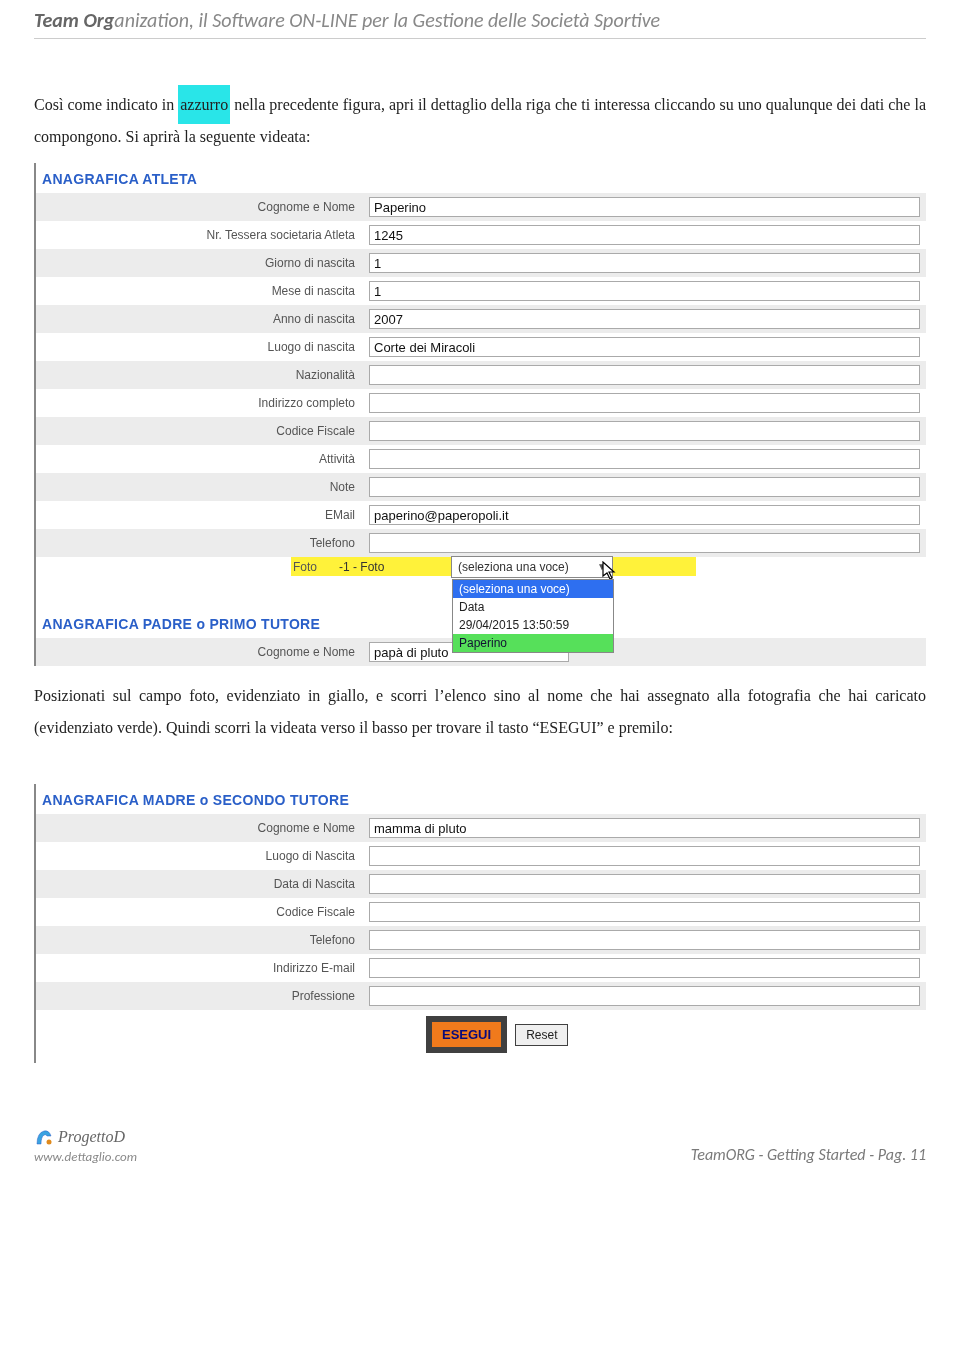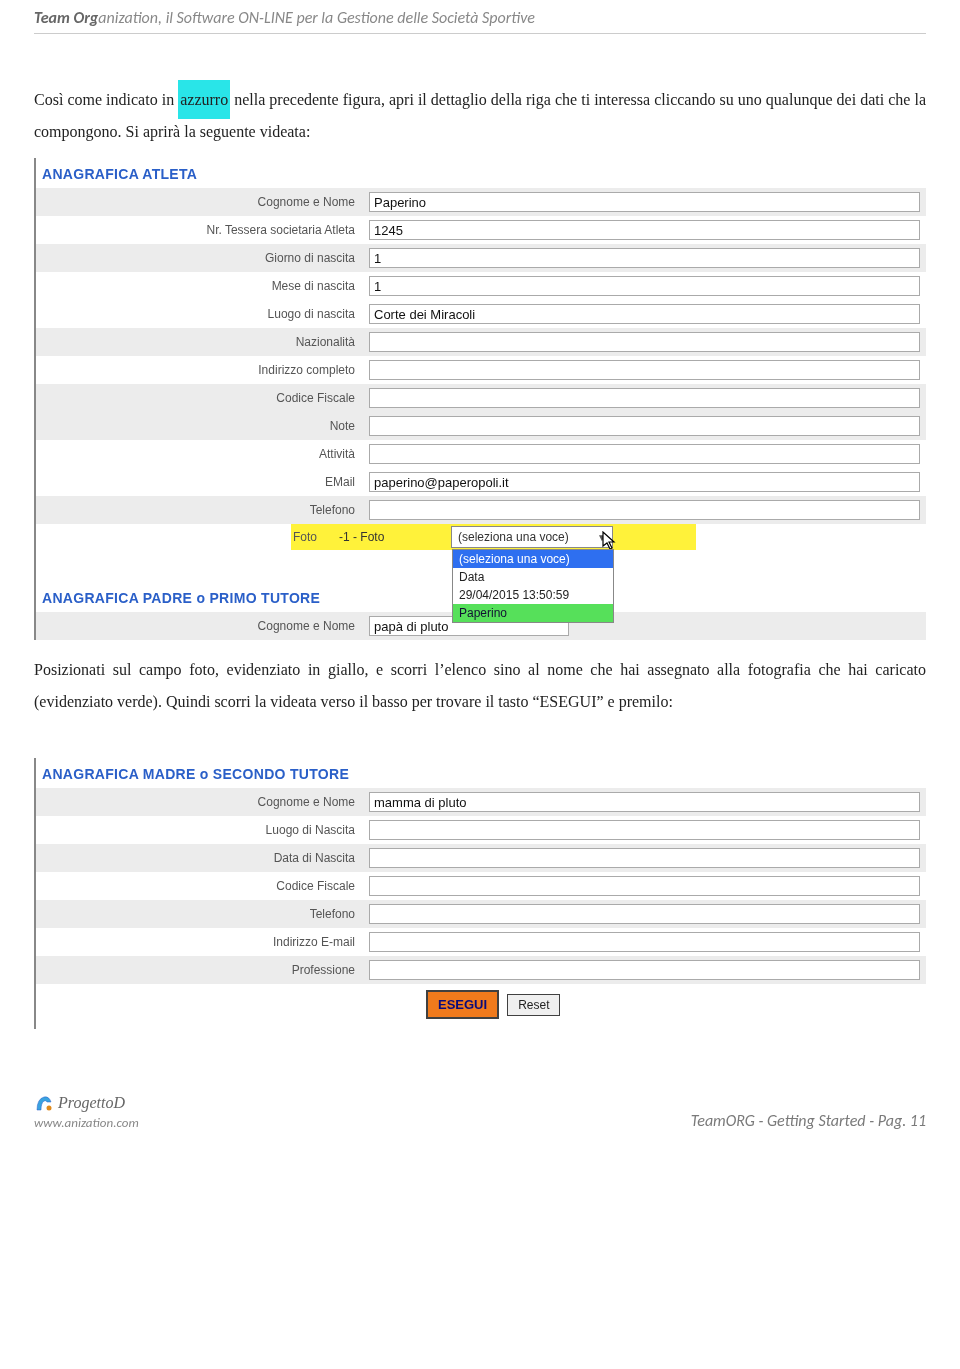--- a/index.html
+++ b/index.html
@@ -12,21 +12,21 @@
     background: #fff;
     width: 960px;
   }
   .page {
     padding: 8px 34px 10px 34px;
   }
   .header-line {
     font-family: Calibri, Arial, sans-serif;
     font-style: italic;
     color: #888;
-    font-size: 16px;
+    font-size: 20px;
     padding: 0 0 6px 0;
     border-bottom: 1px solid #ccc;
     margin-bottom: 50px;
   }
   .header-line .bold { font-weight: bold; color: #666; }
   .body-text {
     font-family: Georgia, serif;
     font-size: 16px;
     line-height: 2.0;
     text-align: justify;
@@ -67,21 +67,21 @@
     background: #fff;
     font-family: Arial, sans-serif;
     font-size: 13px;
     padding: 1px 4px;
     color: #111;
     margin-right: 6px;
   }
   .foto-row {
     display: flex;
     align-items: center;
-    height: 26px;
+    height: 19px;
     background: linear-gradient(to right, transparent 0, transparent 255px, #fff23a 255px, #fff23a 660px, transparent 660px);
     position: relative;
   }
   .foto-sub {
     width: 120px;
     font-size: 12px;
     color: #333;
     padding-left: 8px;
   }
   .foto-select {
@@ -130,21 +130,21 @@
     position: relative;
     margin-top: -30px;
   }
   .btn-row {
     display: flex;
     align-items: center;
     padding: 6px 0 10px 390px;
   }
   .esegui-btn {
     background: #f07a1c;
-    border: 2px solid #404040;
+    border: 6px solid #404040;
     color: #0a0a7a;
     font-weight: bold;
     font-family: Arial, sans-serif;
     font-size: 13px;
     padding: 5px 10px;
     margin-right: 8px;
   }
   .reset-btn {
     background: #efefef;
     border: 1px solid #404040;
@@ -222,42 +222,46 @@
         <input class="form-input" value="1245" style="">
       </div>
       <div class="form-row shaded">
         <div class="form-label">Giorno di nascita</div>
         <input class="form-input" value="1" style="">
       </div>
       <div class="form-row">
         <div class="form-label">Mese di nascita</div>
         <input class="form-input" value="1" style="">
       </div>
+      <div class="form-row shaded">
+        <div class="form-label">Anno di nascita</div>
+        <input class="form-input" value="2007" style="">
+      </div>
       <div class="form-row">
         <div class="form-label">Luogo di nascita</div>
         <input class="form-input" value="Corte dei Miracoli" style="">
       </div>
       <div class="form-row shaded">
         <div class="form-label">Nazionalità</div>
         <input class="form-input" value="" style="">
       </div>
       <div class="form-row">
         <div class="form-label">Indirizzo completo</div>
         <input class="form-input" value="" style="">
       </div>
       <div class="form-row shaded">
         <div class="form-label">Codice Fiscale</div>
         <input class="form-input" value="" style="">
       </div>
+      <div class="form-row">
+        <div class="form-label">Attività</div>
+        <input class="form-input" value="" style="">
+      </div>
       <div class="form-row shaded">
         <div class="form-label">Note</div>
-        <input class="form-input" value="" style="">
-      </div>
-      <div class="form-row">
-        <div class="form-label">Attività</div>
         <input class="form-input" value="" style="">
       </div>
       <div class="form-row">
         <div class="form-label">EMail</div>
         <input class="form-input" value="paperino@paperopoli.it" style="">
       </div>
       <div class="form-row shaded">
         <div class="form-label">Telefono</div>
         <input class="form-input" value="" style="">
       </div>
@@ -337,16 +341,16 @@
 
 <div class="footer">
   <div class="footer-logo">
     <div class="brand">
       <svg class="logo-mark" width="20" height="20" viewBox="0 0 20 20">
         <path d="M3 17 Q3 6 10 4 Q15 3 17 9 L13 9 Q12 7 10 8 Q7 10 7 17 Z" fill="#3aa3e0" stroke="#2a5fc8" stroke-width="0.5"></path>
         <circle cx="15" cy="15" r="2.5" fill="#e08a1c"></circle>
       </svg>
       <span>ProgettoD</span>
     </div>
-    <div class="url">www.anization.com</div>
+    <div class="url">www.dettaglio.com</div>
   </div>
   <div class="footer-right">TeamORG -  Getting Started  - Pag. 11</div>
 </div>
 
 </body></html>

